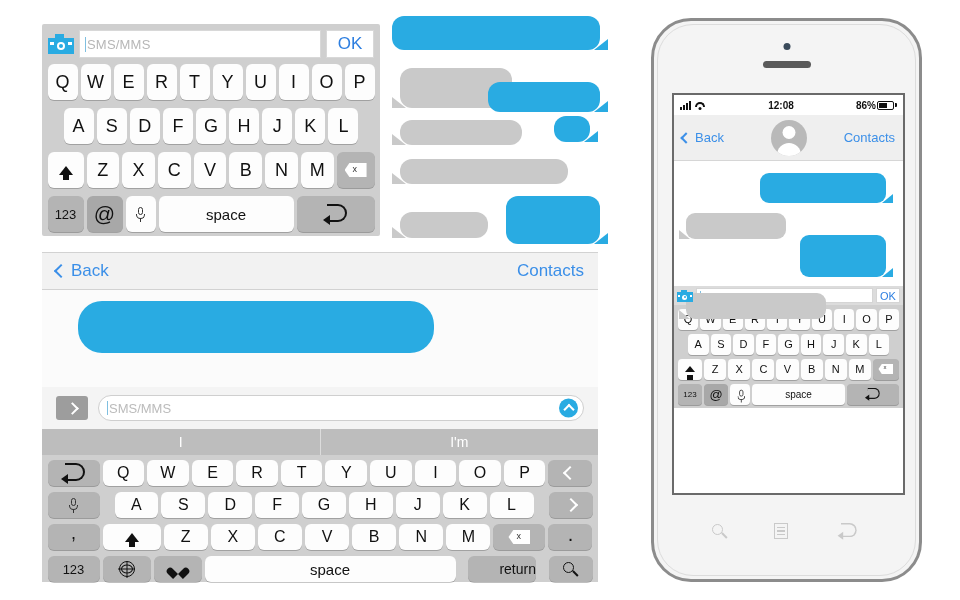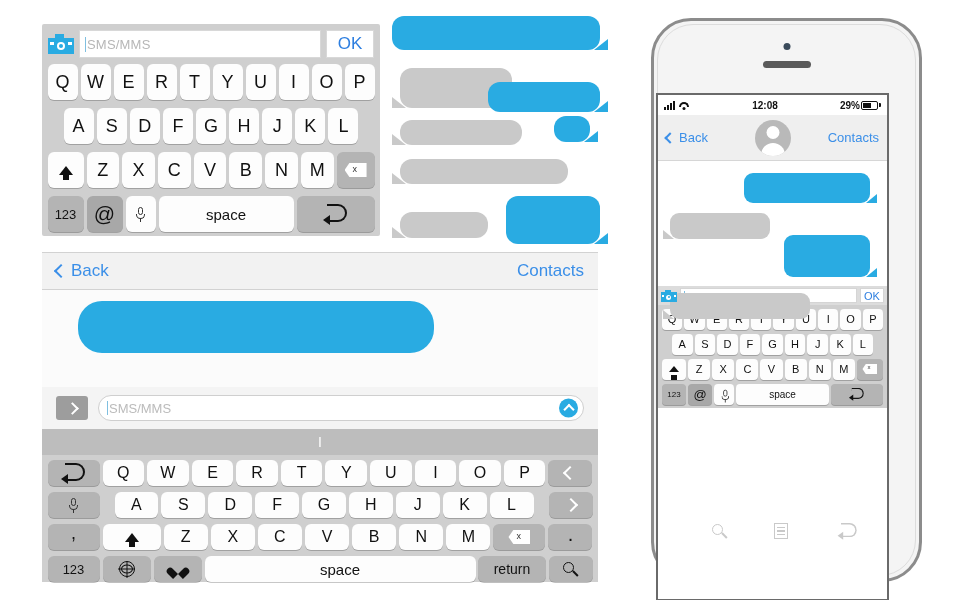--- a/index.html
+++ b/index.html
@@ -120,21 +120,21 @@
 
   
   #phone{
     position:absolute;left:651px;top:18px;width:271px;height:564px;
     background:#f4f4f4;border:3px solid #8c8c8c;border-radius:40px;box-sizing:border-box;
   }
   #phone .inner-ring{position:absolute;inset:3px;border:1px solid #dcdcdc;border-radius:36px;}
   #phCam{position:absolute;left:50%;top:22px;transform:translateX(-50%);width:7px;height:7px;border-radius:50%;background:#3a4a5a;}
   #phSpk{position:absolute;left:50%;top:40px;transform:translateX(-50%);width:48px;height:7px;border-radius:4px;background:#5a5a5a;}
   #phScreen{
-    position:absolute;left:2px;top:72px;width:233px;height:508px;
+    position:absolute;left:18px;top:72px;width:233px;height:402px;
     background:#ffffff;border:2px solid #6a6a6a;box-sizing:border-box;overflow:hidden;
   }
   #phStatus{
     height:20px;background:#fff;display:flex;align-items:center;
     justify-content:space-between;padding:0 6px;font-size:10px;font-weight:bold;color:#111;
     box-sizing:border-box;
   }
   .sig{display:flex;align-items:flex-end;gap:1px;height:9px;}
   .sig i{display:block;width:2px;background:#111;}
   .sig i:nth-child(1){height:3px;} .sig i:nth-child(2){height:5px;}
@@ -407,20 +407,21 @@
       <div class="field">
         <span class="caret"></span>
         <span class="ph">SMS/MMS</span>
         <span class="sendbtn">
             <span class="arrow-up-w"></span>
           </span>
       </div>
     </div>
     <div id="suggestBar">
         <div class="sug">I</div>
+        <div class="sug">I'm</div>
       </div>
     <div id="kbAndroid">
       <div class="krow" id="ak-r1">
           <div class="key dark" style="flex: 0 0 52px; width: 52px; margin: 0px 1.5px;">
             <span class="ret-arrow">
               <span class="loop"></span>
               <span class="tip"></span>
             </span>
           </div>
           <div class="key" style="flex: 1 1 0px; margin: 0px 1.5px;">
@@ -544,21 +545,21 @@
             <span class="globe">
               <span></span>
             </span>
           </div>
           <div class="key dark" style="flex: 0 0 48px; width: 48px; margin: 0px 1.5px;">
             <span class="heart"></span>
           </div>
           <div class="key" style="flex: 1 1 0px; margin: 0px 1.5px;">
             <span style="font-size: 15px;">space</span>
           </div>
-          <div class="key dark" style="flex: 0 0 68px; width: 68px; margin: 0px 1px;">
+          <div class="key dark" style="flex: 0 0 68px; width: 68px; margin: 0px 11px; justify-content: flex-end;">
             <span style="font-size: 14px;">return</span>
           </div>
           <div class="key dark" style="flex: 0 0 44px; width: 44px; margin: 0px 1.5px;">
             <span class="magnify" style="color:#111">
               <span class="c"></span>
               <span class="h"></span>
             </span>
           </div>
         </div>
     </div>
@@ -578,21 +579,21 @@
               <i></i>
               <i></i>
             </span>
           <span class="wifi">
               <s></s>
               <b></b>
             </span>
         </div>
         <span>12:08</span>
         <div class="batt">
-          <span>29%</span>
+          <span>86%</span>
           <span class="shell">
               <span class="fill"></span>
             </span>
           <span class="cap"></span>
         </div>
       </div>
 
       <div id="phNav">
         <span class="navlink">
           <span class="chev-l"></span>

